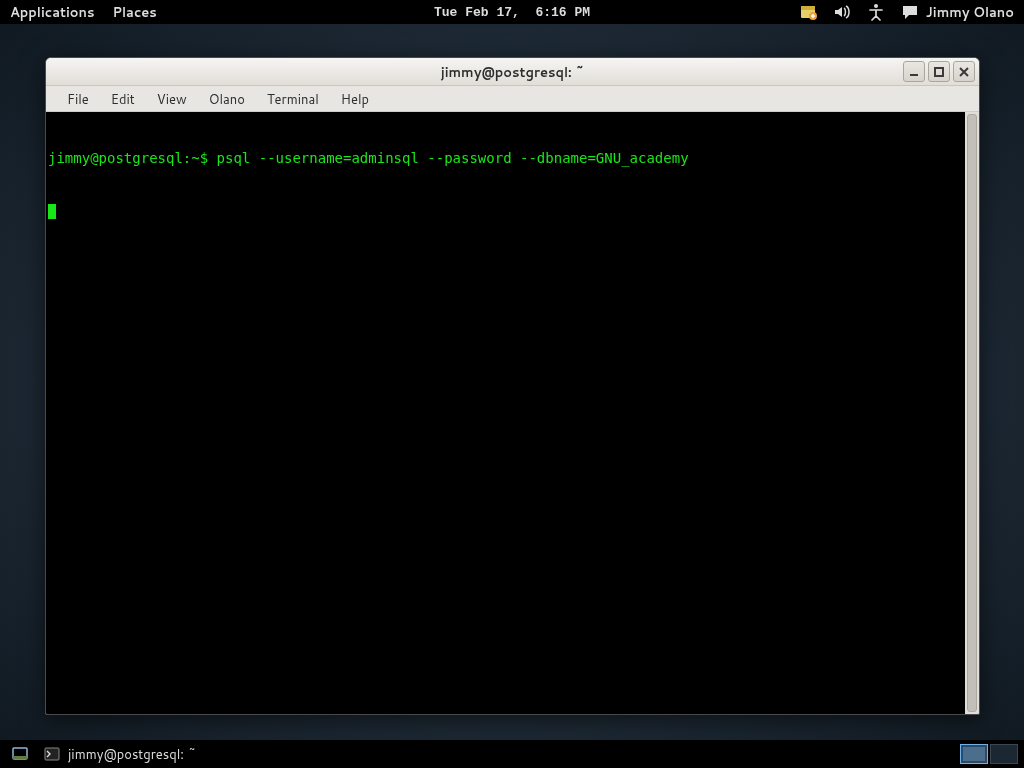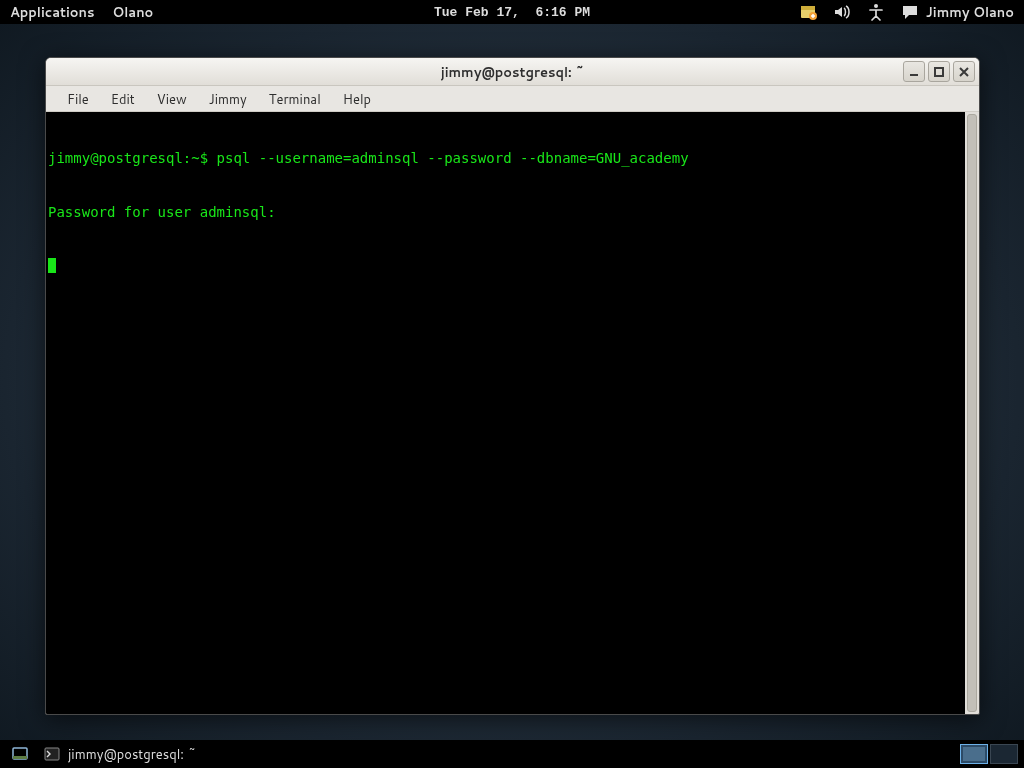--- a/index.html
+++ b/index.html
@@ -204,21 +204,21 @@
     position:absolute; inset:2px;
     background: #4a6e8c;
   }
 </style>
 </head>
 <body>
 
 <div class="top-panel">
   <div class="left-menu">
     <span>Applications</span>
-    <span>Olano</span>
+    <span>Places</span>
   </div>
   <div class="center-clock">Tue Feb 17,  6:16 PM</div>
   <div class="right-tray">
     <span class="tray-icon">
       <svg viewBox="0 0 20 20">
           <rect x="3" y="4" width="14" height="12" rx="1" fill="#e6cf6b"></rect>
           <rect x="3" y="4" width="14" height="4" fill="#cfae3a"></rect>
           <circle cx="15" cy="14" r="4" fill="#f3a33a"></circle>
           <path d="M15 12v4M13 14h4" stroke="#fff" stroke-width="1.5"></path>
         </svg>
@@ -266,28 +266,27 @@
             <path d="M1 1l8 8M9 1l-8 8"></path>
           </svg>
       </div>
     </div>
   </div>
 
   <div class="menubar">
     <span>File</span>
     <span>Edit</span>
     <span>View</span>
-    <span>Jimmy</span>
+    <span>Olano</span>
     <span>Terminal</span>
     <span>Help</span>
   </div>
 
   <div class="terminal-body">
     <div class="line">jimmy@postgresql:~$ psql --username=adminsql --password --dbname=GNU_academy</div>
-    <div class="line">Password for user adminsql: </div>
     <div class="line"><span class="cursor-block"></span></div>
     <div class="term-scrollbar">
       <div class="thumb"></div>
     </div>
   </div>
 </div>
 
 <div class="bottom-panel">
   <span class="task-btn showdesktop">
     <span class="task-icon">

